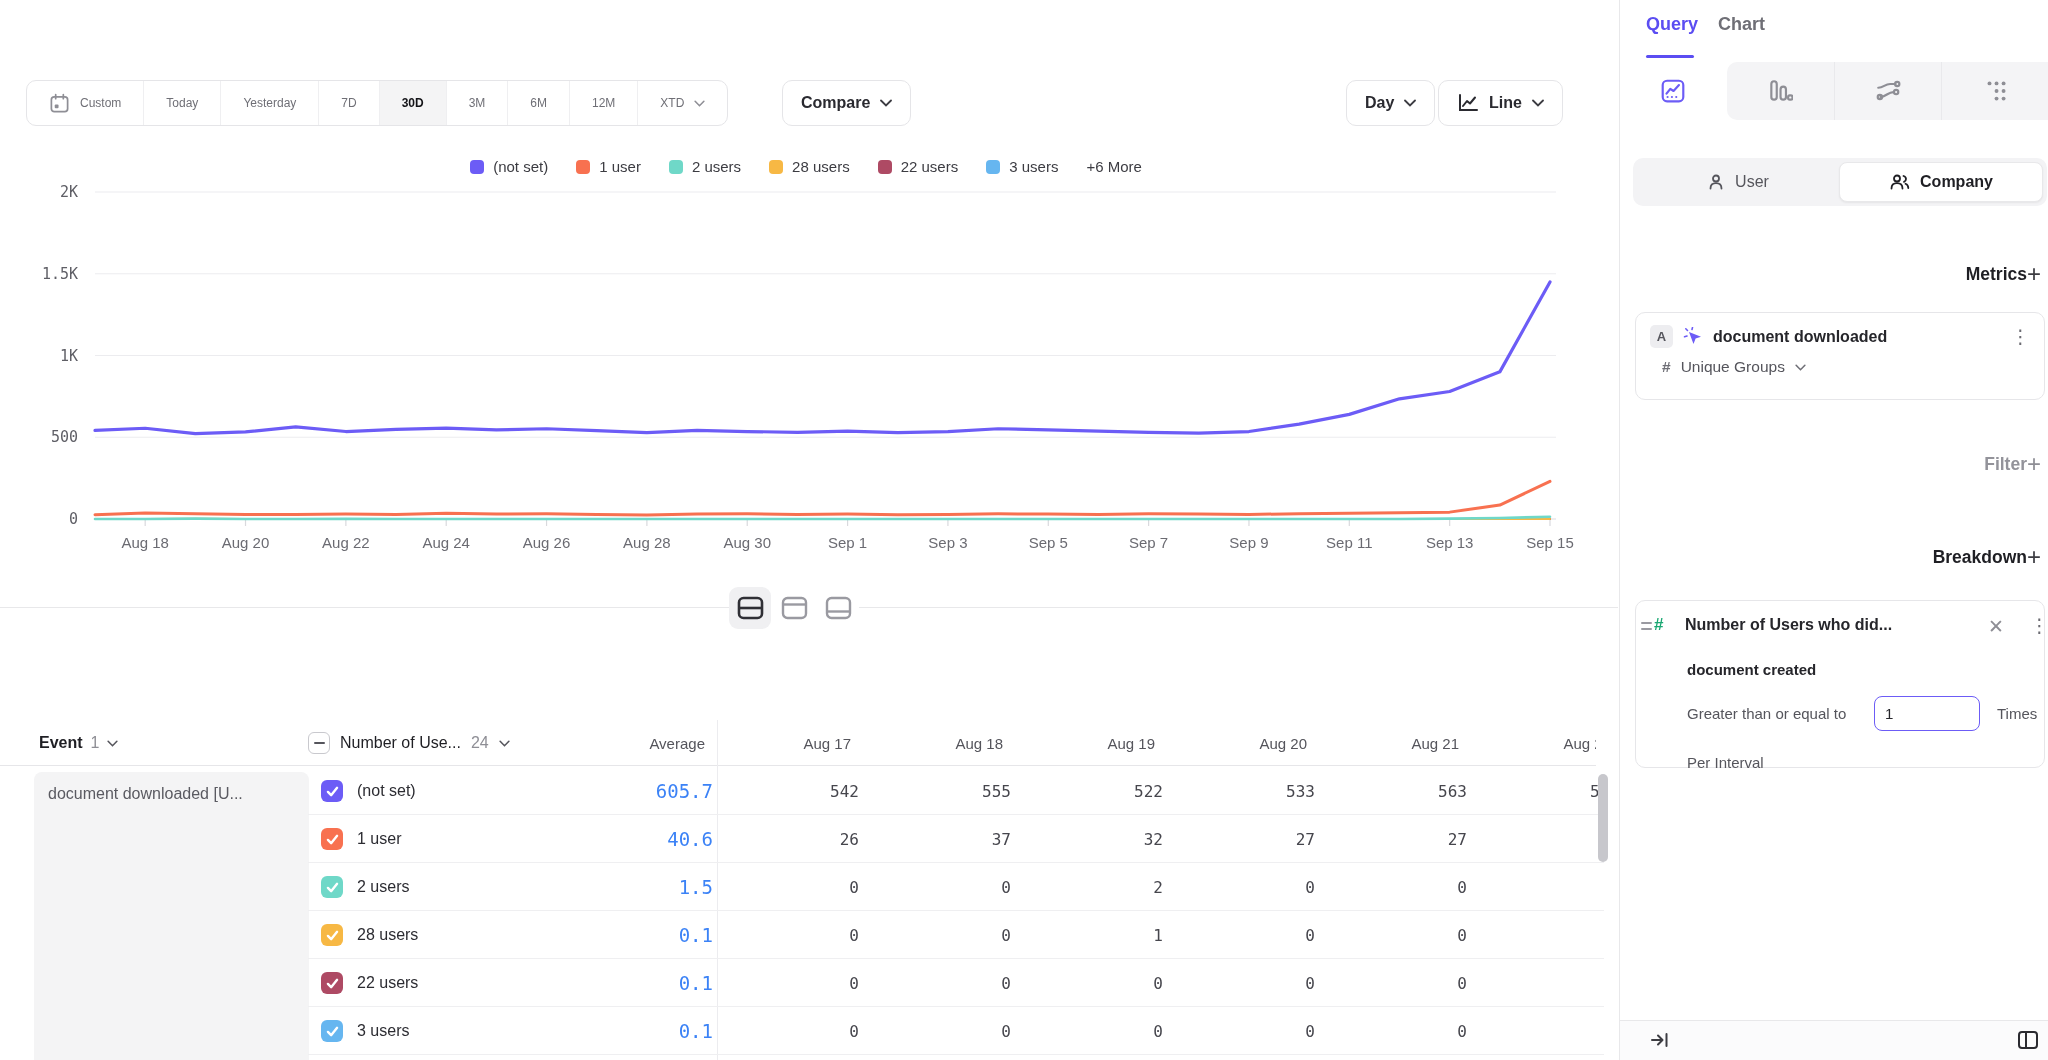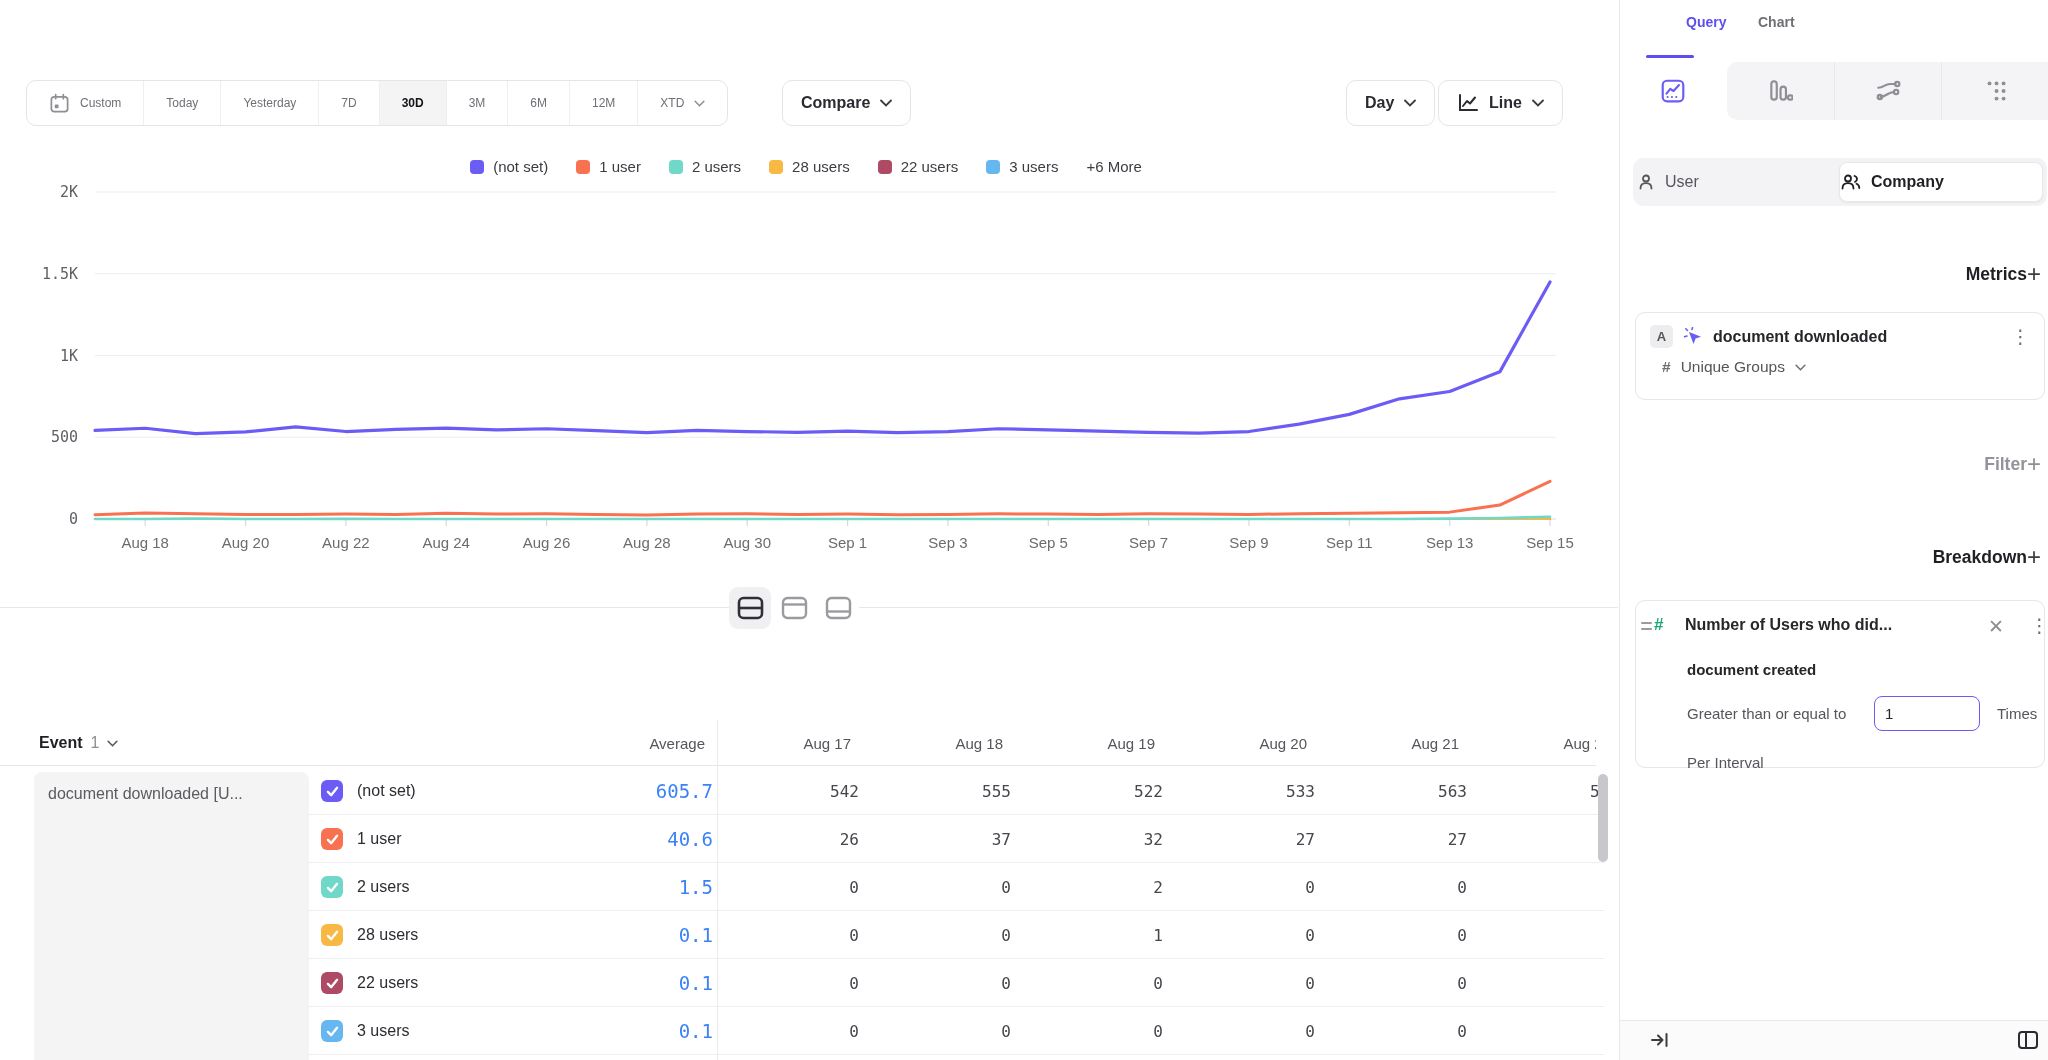--- a/index.html
+++ b/index.html
@@ -81,34 +81,34 @@
   .trow .ravg { position:absolute; left:540px; width:165px; top:0; height:48px; display:flex;
     align-items:center; justify-content:flex-end; font-size:19px; color:#3b82f6;text-align:right; }
   .trow .rval { position:absolute; top:0; height:48px; display:flex; align-items:center;
     justify-content:flex-end; font-size:16px; color:#46464d; padding-right:12px; }
   .vscroll { position:absolute; left:1598px; top:774px; width:10px; height:88px; border-radius:5px;
     background:#c7c7cc; cursor:pointer; }
 
   
   .sidebar { position:absolute; left:1619px; top:0; width:429px; height:1060px; background:#fff;
     border-left:1px solid #e8e8ea; }
-  .sb-tab { position:absolute; top:14px; font-size:14px; font-weight:700; cursor:pointer;margin-left:40px; }
+  .sb-tab { position:absolute; top:14px; font-size:18px; font-weight:700; cursor:pointer; }
   .sb-tab.query { left:26px; color:#5b4df2; }
   .sb-tab.chart { left:98px; color:#6f6f76; font-weight:600; }
   .sb-tab-underline { position:absolute; left:26px; top:55px; width:48px; height:3px;
     background:#5b4df2; border-radius:2px; }
   .charttype-row { position:absolute; left:0; top:62px; width:429px; height:58px; display:flex; }
   .ct-cell { flex:1; display:flex; align-items:center; justify-content:center; cursor:pointer; }
   .ct-cell.inactive { background:#f4f4f6; }
   .ct-cell.inactive + .ct-cell.inactive { border-left:1px solid #e9e9ec; }
   .ct-cell.first-inactive { border-radius:10px 0 0 10px; }
 
   .entity-toggle { position:absolute; left:13px; top:158px; width:414px; height:48px;
     background:#f3f3f5; border-radius:10px; padding:4px; display:flex; }
-  .ent-half { flex:1; display:flex; align-items:center; justify-content:flex-start; gap:10px;
+  .ent-half { flex:1; display:flex; align-items:center; justify-content:center; gap:10px;
     font-size:16px; color:#55555c; border-radius:8px; cursor:pointer; }
   .ent-half.selected { background:#fff; border:1px solid #e8e8ea; box-shadow:0 1px 2px rgba(0,0,0,.06);
     color:#1f1f24; font-weight:700; }
 
   .sec-head { position:absolute; left:26px; width:395px; display:flex; justify-content:flex-end;
     align-items:center; font-size:17.5px; font-weight:700; color:#1f1f24; }
   .sec-head .plus { font-size:24px; font-weight:400; color:#3c3c42; cursor:pointer; line-height:1; }
   .sec-head.muted { color:#93939a; font-weight:600; }
   .sec-head.muted .plus { color:#8e8e95; }
 
@@ -281,20 +281,30 @@
 
 
   <div class="table-header">
     <div class="th-event">
       <b>Event</b>
       <span class="th-count">1</span>
       <svg width="11" height="7" viewBox="0 0 12 8">
           <path d="M1 1.5 L6 6.5 L11 1.5" fill="none" stroke="#55555c" stroke-width="1.8" stroke-linecap="round"></path>
         </svg>
     </div>
+    <div class="th-series">
+      <span class="indet-box">
+          <i></i>
+        </span>
+      <span>Number of Use...</span>
+      <span class="th-count">24</span>
+      <svg width="11" height="7" viewBox="0 0 12 8">
+          <path d="M1 1.5 L6 6.5 L11 1.5" fill="none" stroke="#55555c" stroke-width="1.8" stroke-linecap="round"></path>
+        </svg>
+    </div>
     <div class="th-avg">
       <span>Average</span>
     </div>
     <div id="date-headers">
         <div class="th-date" style="left: 711px; width: 152px;">Aug 17</div>
         <div class="th-date" style="left: 863px; width: 152px;">Aug 18</div>
         <div class="th-date" style="left: 1015px; width: 152px;">Aug 19</div>
         <div class="th-date" style="left: 1167px; width: 152px;">Aug 20</div>
         <div class="th-date" style="left: 1319px; width: 152px;">Aug 21</div>
         <div class="th-date" style="left: 1471px; width: 152px;">Aug 22</div>

